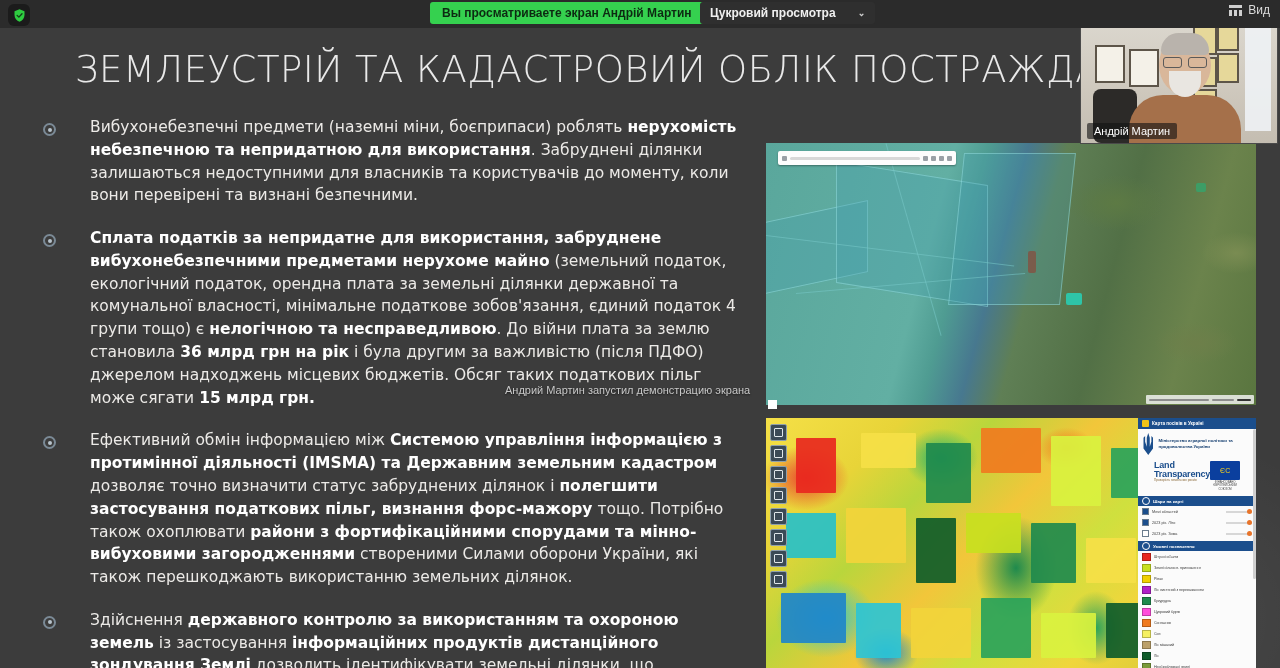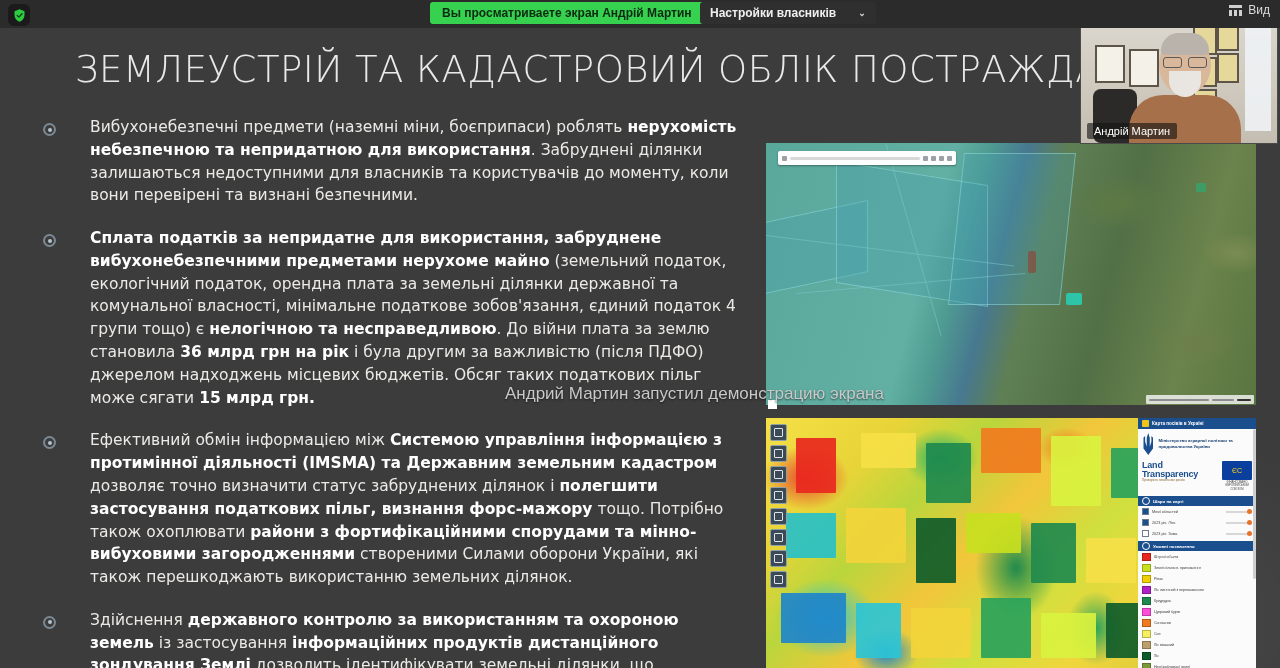--- a/index.html
+++ b/index.html
@@ -35,21 +35,21 @@
 
   .bullets{position:absolute;left:40px;top:88px;width:700px;}
   .bullet{position:relative;padding-left:50px;margin-bottom:20px;}
   .bdot{position:absolute;left:3px;top:7px;width:13px;height:13px;border-radius:50%;
         border:2px solid #7b8a96;background:#3c3c3c;box-sizing:border-box;}
   .bdot:after{content:"";position:absolute;left:2.5px;top:2.5px;width:4px;height:4px;border-radius:50%;background:#b7c3cc;}
   .btext{color:#eceae7;font-size:15.5px;line-height:1.47;font-family:"DejaVu Sans",sans-serif;}
   .btext b{font-weight:bold;color:#ffffff;}
 
   
-  .sharenote{position:absolute;left:505px;top:356px;color:#c9c9c9;font-size:17px;z-index:20;
+  .sharenote{position:absolute;left:505px;top:356px;color:#c9c9c9;font-size:11px;z-index:20;
              text-shadow:0 1px 2px rgba(0,0,0,.6);white-space:nowrap;}
 
   
   .map1{position:absolute;left:766px;top:115px;width:490px;height:262px;overflow:hidden;
         background:#4d8f86;}
   .m1-sat{position:absolute;inset:0;
      background:
        radial-gradient(ellipse 60px 30px at 430px 200px,#6d7f4a,rgba(109,127,74,0) 70%),
        radial-gradient(ellipse 70px 40px at 350px 60px,#5d7a44,rgba(93,122,68,0) 70%),
        radial-gradient(ellipse 50px 30px at 470px 110px,#7a8c52,rgba(122,140,82,0) 70%),
@@ -89,21 +89,21 @@
   .legend{position:absolute;right:0;top:0;width:118px;height:275px;background:#fbfbfb;overflow:hidden;
           font-size:4px;color:#333;}
   .lg-hdr{background:#1b4e8c;color:#fff;height:11px;display:flex;align-items:center;gap:3px;padding:0 4px;
           font-size:4.6px;font-weight:bold;}
   .lg-seal{width:7px;height:7px;background:#f0c419;border-radius:1px;}
   .lg-min{display:flex;gap:4px;padding:4px;align-items:center;}
   .lg-tryzub{width:17px;height:22px;background:#1b4e8c;
        -webkit-clip-path:polygon(50% 0,62% 22%,62% 62%,75% 40%,75% 14%,88% 22%,88% 70%,50% 100%,12% 70%,12% 22%,25% 14%,25% 40%,38% 62%,38% 22%);
        clip-path:polygon(50% 0,62% 22%,62% 62%,75% 40%,75% 14%,88% 22%,88% 70%,50% 100%,12% 70%,12% 22%,25% 14%,25% 40%,38% 62%,38% 22%);}
   .lg-mintxt{font-size:4.4px;line-height:1.35;color:#123c6e;font-weight:bold;}
-  .lg-brand{padding:2px 4px 3px;display:flex;justify-content:space-between;align-items:flex-start;}
+  .lg-brand{padding:2px 16px 3px;display:flex;justify-content:space-between;align-items:flex-start;}
   .lg-land{font-size:9px;font-weight:bold;color:#1b4e8c;line-height:.95;letter-spacing:-.2px;}
   .lg-land em{display:block;font-style:normal;color:#1b4e8c;}
   .lg-bar{width:44px;height:3px;background:#e8632a;margin:1px 0;}
   .lg-sub{font-size:3.2px;color:#8a6a3a;line-height:1.3;}
   .lg-eu{width:30px;height:19px;background:#0b3f9e;border-radius:1px;display:flex;align-items:center;
          justify-content:center;color:#ffd617;font-size:7px;}
   .lg-eutxt{font-size:2.8px;color:#444;text-align:center;width:30px;margin-top:1px;line-height:1.2;}
   .lg-sec{background:#1b4e8c;color:#fff;height:10px;display:flex;align-items:center;gap:3px;padding:0 4px;
           font-size:4.4px;font-weight:bold;margin-top:2px;}
   .lg-cir{width:6px;height:6px;border-radius:50%;border:1px solid #fff;}
@@ -148,21 +148,21 @@
         <path d="M12 2 L20 5 V11 C20 16 16.5 20 12 22 C7.5 20 4 16 4 11 V5 Z" fill="#2ecc40"></path>
         <path d="M8.2 11.8 L11 14.6 L16 9.2" stroke="#123c1a" stroke-width="2.2" fill="none" stroke-linecap="round" stroke-linejoin="round"></path>
       </svg>
     </div>
 
     <div class="sharebanner">
       <span>Вы просматриваете экран Андрій Мартин</span>
     </div>
 
     <div class="viewsettings">
-      <span>Настройки власників</span>
+      <span>Цукровий просмотра</span>
       <span class="chev">⌄</span>
     </div>
 
     <div class="viewbtn">
       <span class="gridicon"></span>
       <span>Вид</span>
     </div>
   </div>
 
   <div class="slide">

